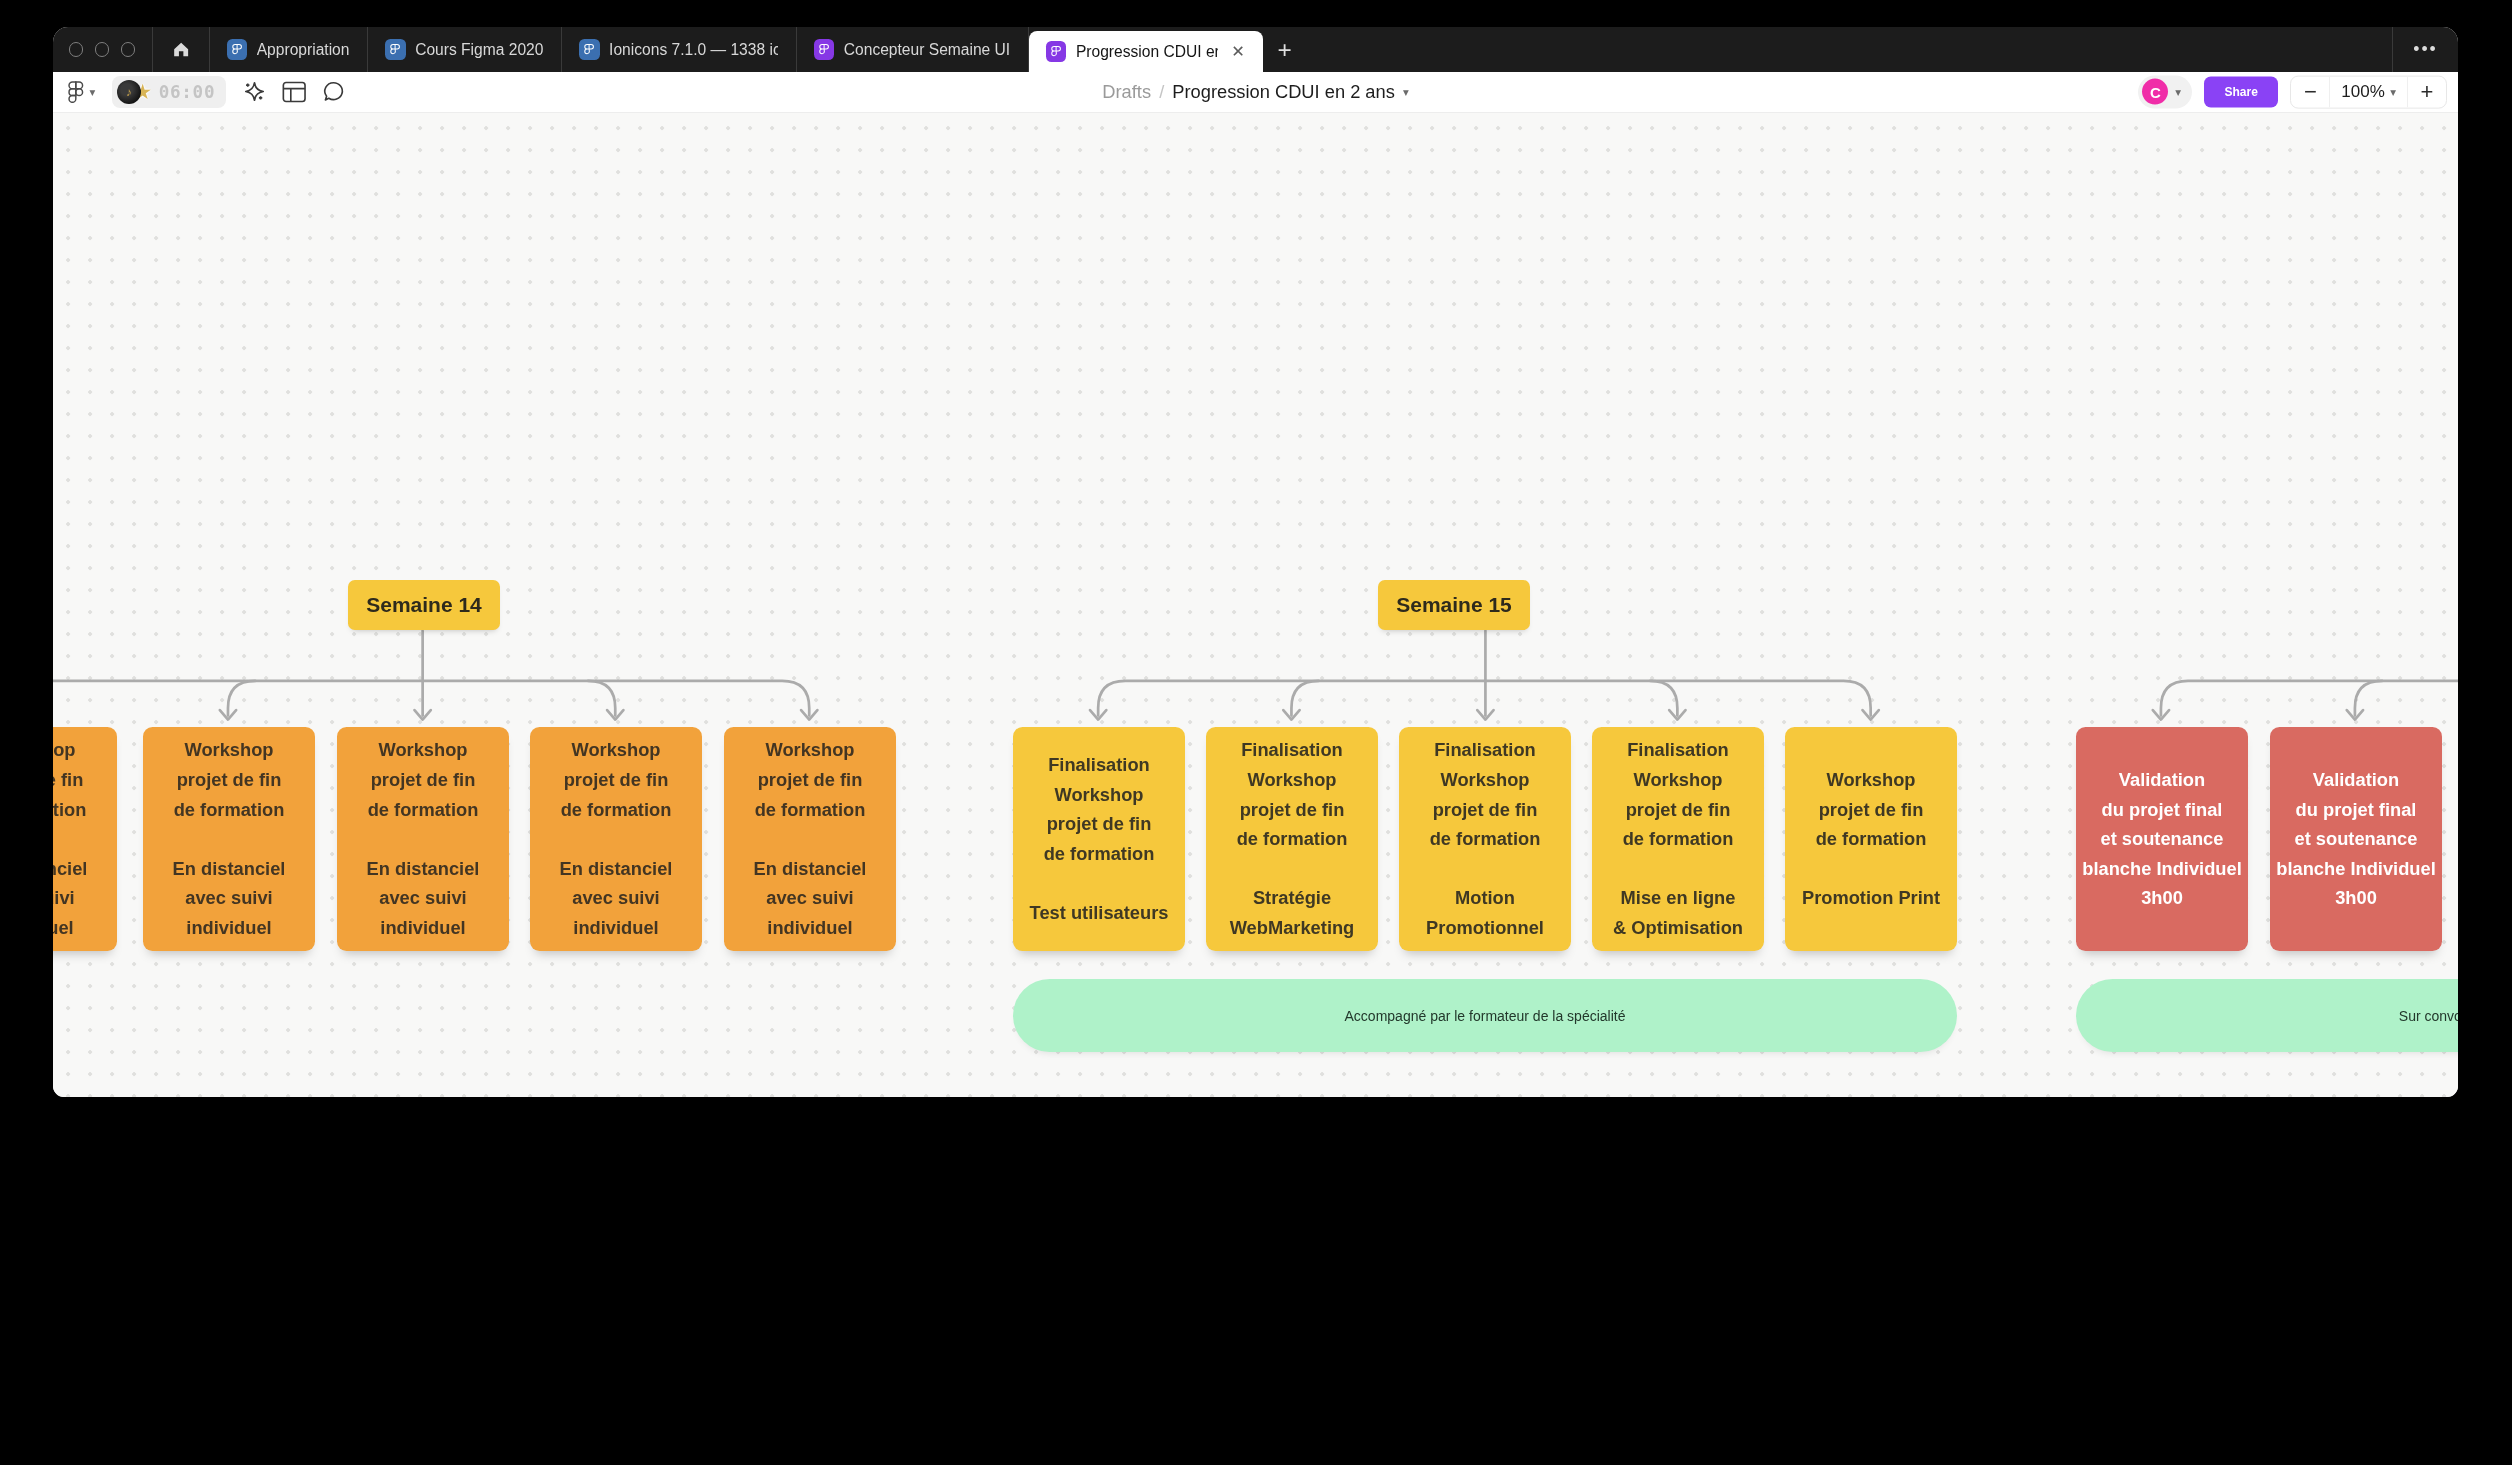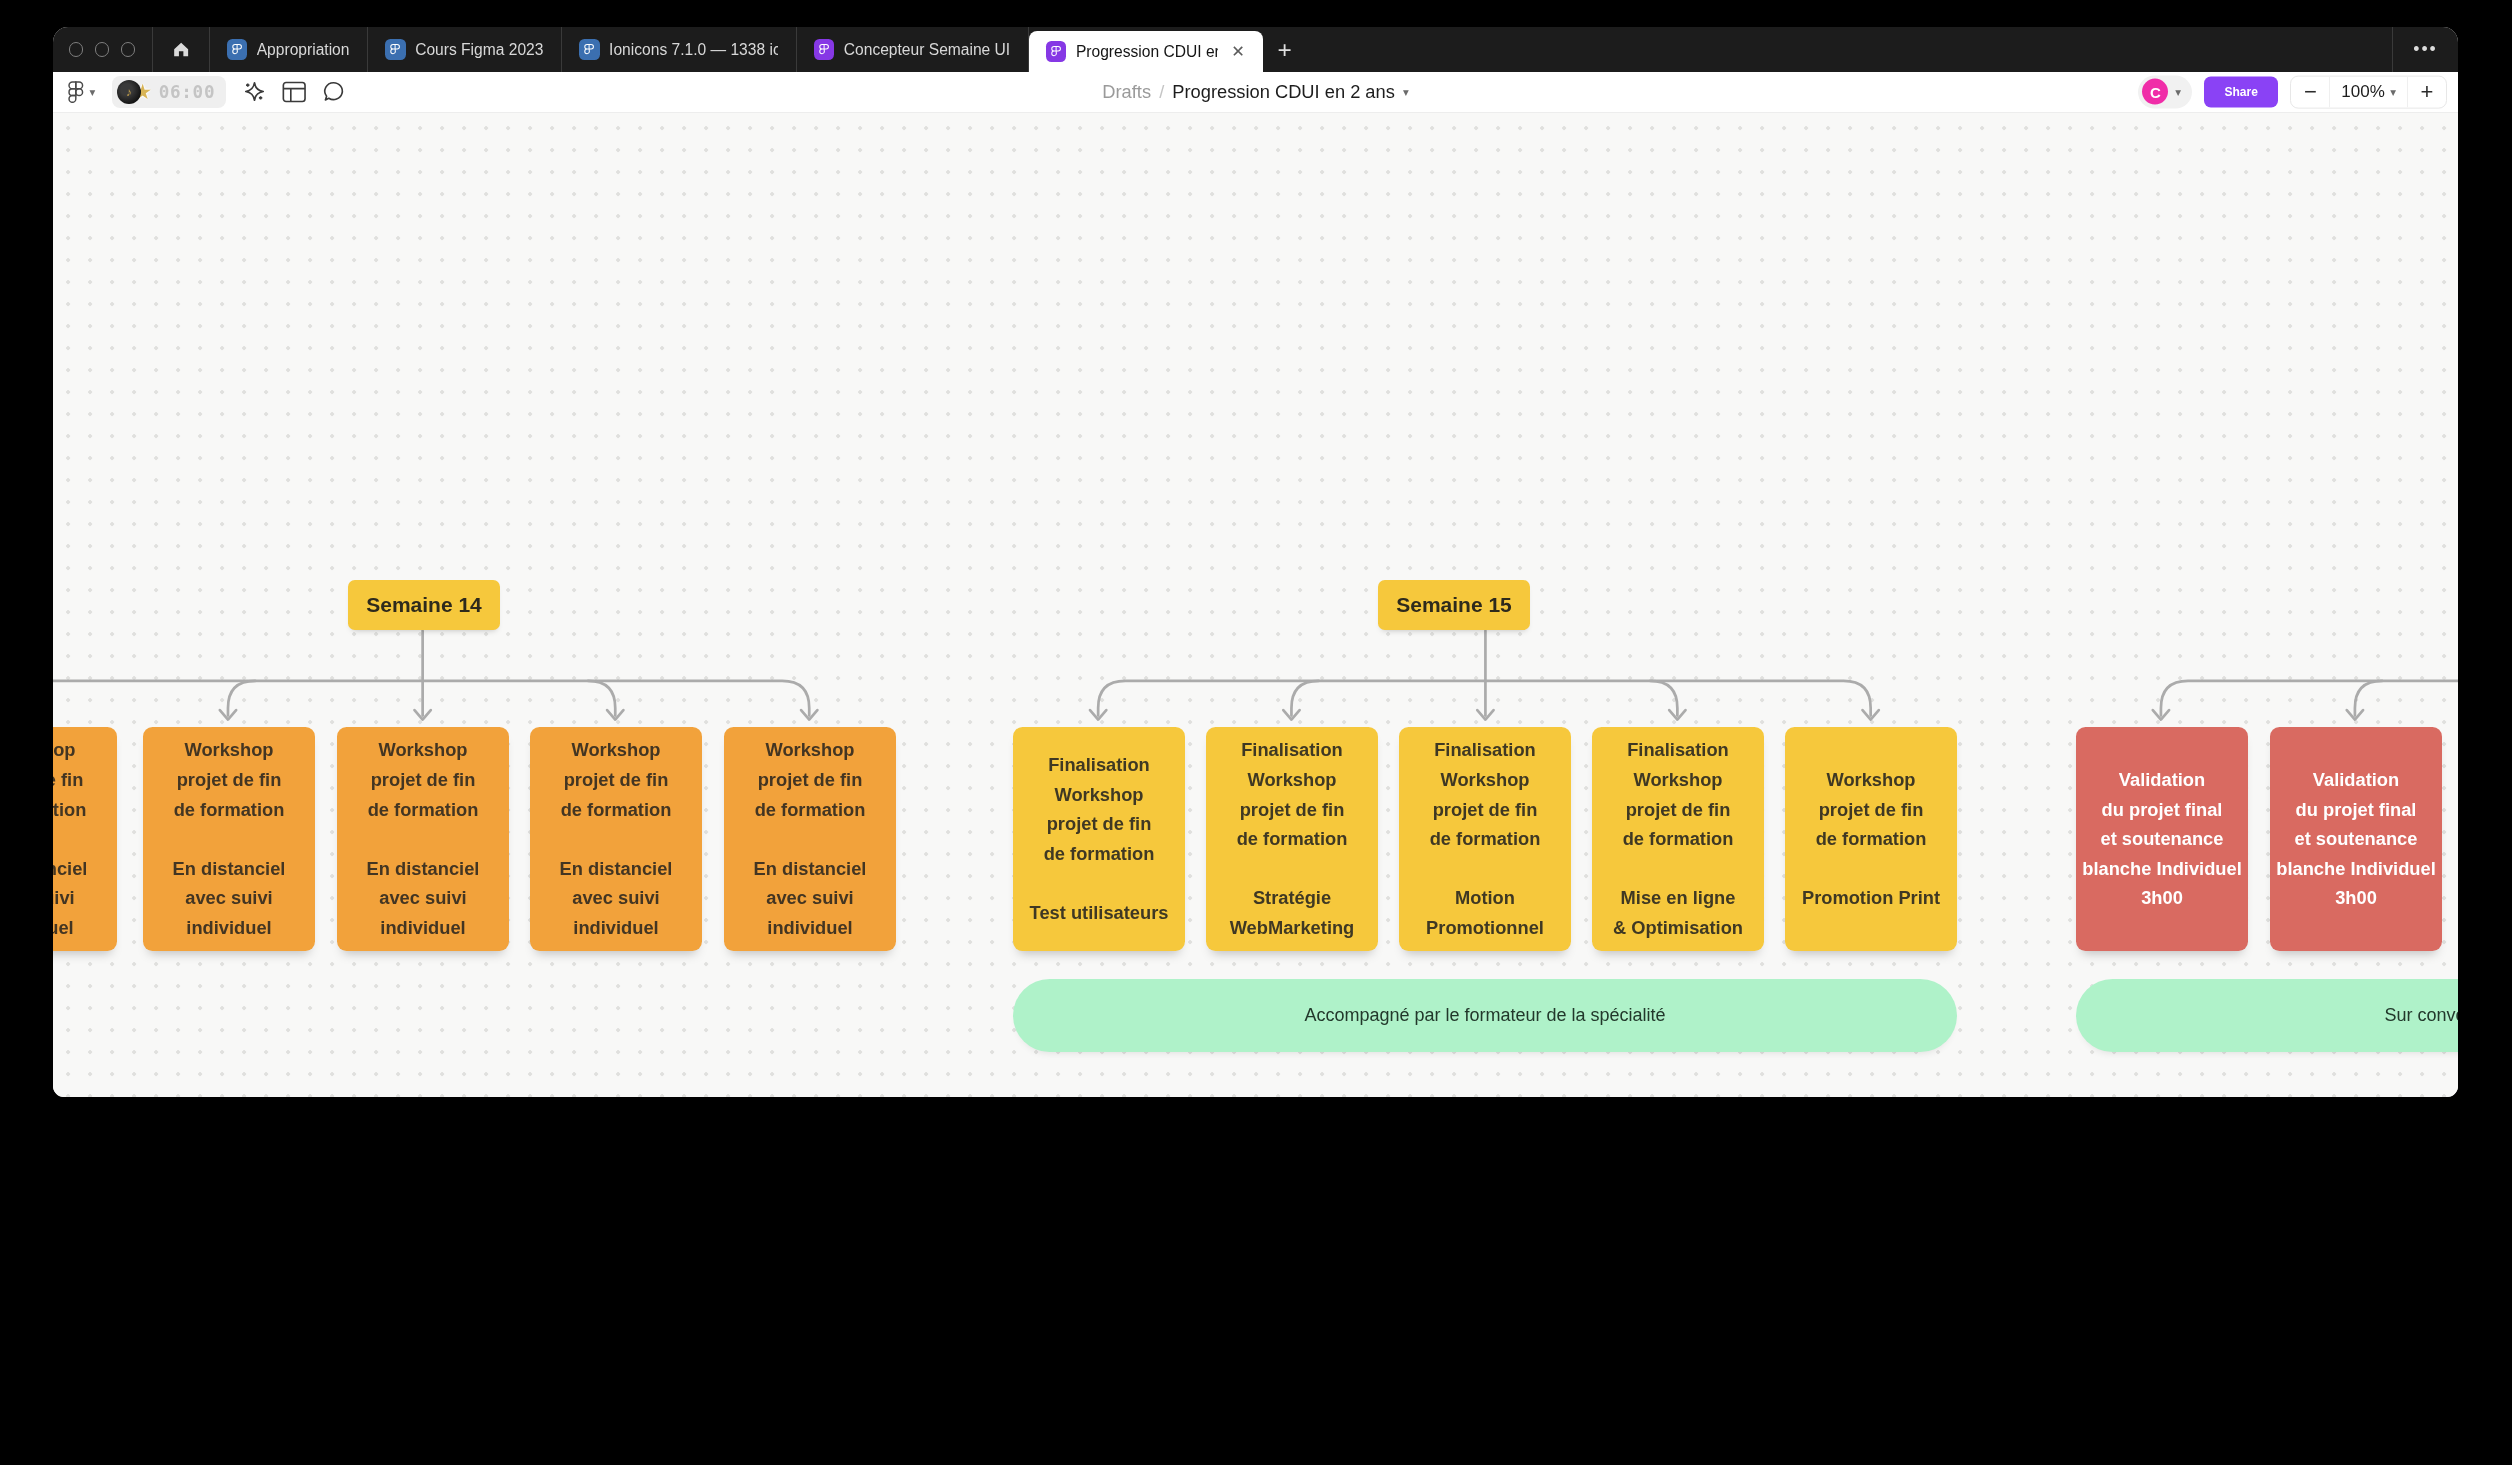--- a/index.html
+++ b/index.html
@@ -59,21 +59,21 @@
   .week-box { position:absolute; width:152px; height:50px; background:#F6C83C; border-radius:6.8px;
     display:flex; align-items:center; justify-content:center; font-size:21px; font-weight:600; color:#2E2A1C;
     box-shadow:0 4.1px 6.8px -4.1px rgba(0,0,0,.25); }
   .note { position:absolute; width:172px; height:224px; border-radius:9.5px; display:flex; align-items:center; justify-content:center;
     text-align:center; font-size:18.3px; font-weight:700; line-height:1.62; box-shadow:0 8.1px 11px -6.8px rgba(0,0,0,.25); }
   .note span { white-space:pre-line; }
   .note-orange { background:#F2A23B; color:#433522; }
   .note-yellow { background:#F6C83C; color:#3F3823; }
   .note-red { background:#D96A61; color:#fff; }
   .pill { position:absolute; height:73px; background:#AFF2C9; border-radius:37px; display:flex; align-items:center; justify-content:center;
-    font-size:18px; font-weight:500; color:#22382B; box-shadow:0 5.4px 8.1px -5.4px rgba(0,0,0,.12); }
+    font-size:14px; font-weight:500; color:#22382B; box-shadow:0 5.4px 8.1px -5.4px rgba(0,0,0,.12); }
   .ribbon { position:absolute; background:#F5A12F;
     clip-path:polygon(0 0, 100% 0, 100% 100%, 0 100%, 33px 50%); }
   .help-btn { position:absolute; width:28.5px; height:28.5px; border-radius:50%; background:#1E1E1E; color:#fff;
     font-size:15.6px; display:flex; align-items:center; justify-content:center; }
   .hscroll { position:absolute; height:6.1px; border-radius:3.4px; background:#ADADAD; }
   .vscroll { position:absolute; width:6.1px; border-radius:3.4px; background:#ADADAD; }
   
   .jam-toolbar { position:absolute; left:868px; top:1193px; width:658px; height:76px; background:#fff; border:0.7px solid #E9E9E9;
     border-radius:11px; box-shadow:0 4.1px 15px rgba(0,0,0,.16); display:flex; align-items:stretch; overflow:hidden; }
   .sel-col { width:39px; display:flex; flex-direction:column; flex:0 0 auto; }
@@ -146,21 +146,21 @@
       <span class="tab-label">Appropriation</span>
     </div>
     <div class="vsep"></div>
 
     <div class="tab">
       <span class="file-ic" style="background:#3B6FB0">
         <svg width="12.2" height="12.2" viewBox="0 0 24 24" fill="none" stroke="#fff" stroke-width="2">
             <path d="M12 3 H8 a4.5 4.5 0 000 9 h4 z M12 3 h4 a4.5 4.5 0 010 9 h-4 z M12 12 H8 a4.5 4.5 0 104.5 4.5 z"></path>
           </svg>
       </span>
-      <span class="tab-label">Cours Figma 2023</span>
+      <span class="tab-label">Cours Figma 2020</span>
     </div>
     <div class="vsep"></div>
 
     <div class="tab">
       <span class="file-ic" style="background:#3B6FB0">
         <svg width="12.2" height="12.2" viewBox="0 0 24 24" fill="none" stroke="#fff" stroke-width="2">
             <path d="M12 3 H8 a4.5 4.5 0 000 9 h4 z M12 3 h4 a4.5 4.5 0 010 9 h-4 z M12 12 H8 a4.5 4.5 0 104.5 4.5 z"></path>
           </svg>
       </span>
       <span class="tab-label">Ionicons 7.1.0 — 1338 icons pack (C</span>

